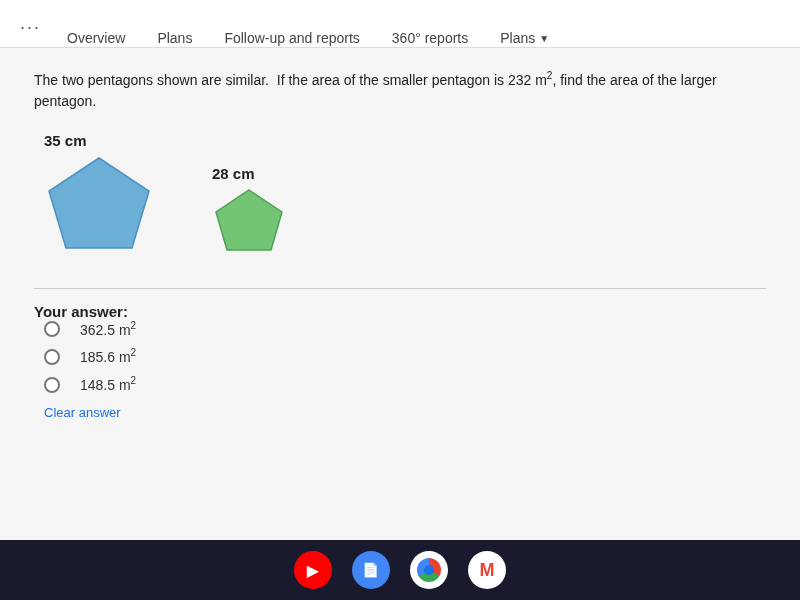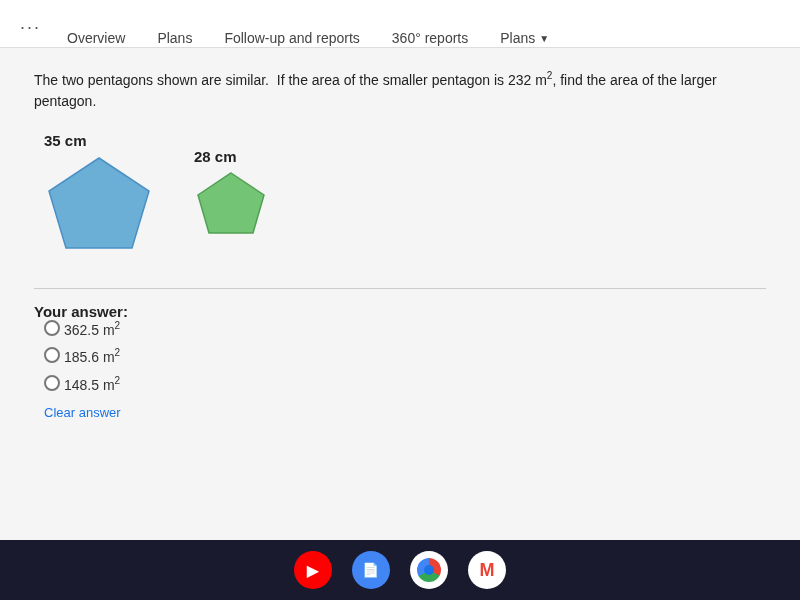--- a/index.html
+++ b/index.html
@@ -84,22 +84,22 @@
       margin-bottom: 20px;
       line-height: 1.5;
     }
 
     .question-text sup {
       font-size: 10px;
     }
 
     .pentagons-area {
       display: flex;
-      align-items: center;
-      gap: 40px;
+      align-items: flex-end;
+      gap: 58px;
       margin-bottom: 30px;
       padding-left: 10px;
     }
 
     .pentagon-wrapper {
       display: flex;
       flex-direction: column;
       align-items: flex-start;
     }
 
@@ -124,22 +124,22 @@
 
     .options-list {
       display: flex;
       flex-direction: column;
       gap: 10px;
       padding-left: 10px;
     }
 
     .option-item {
       display: flex;
-      align-items: flex-start;
-      gap: 4px;
+      align-items: flex-end;
+      gap: 20px;
       cursor: pointer;
     }
 
     .radio-circle {
       width: 16px;
       height: 16px;
       border-radius: 50%;
       border: 2px solid #777;
       background: #fff;
       flex-shrink: 0;

